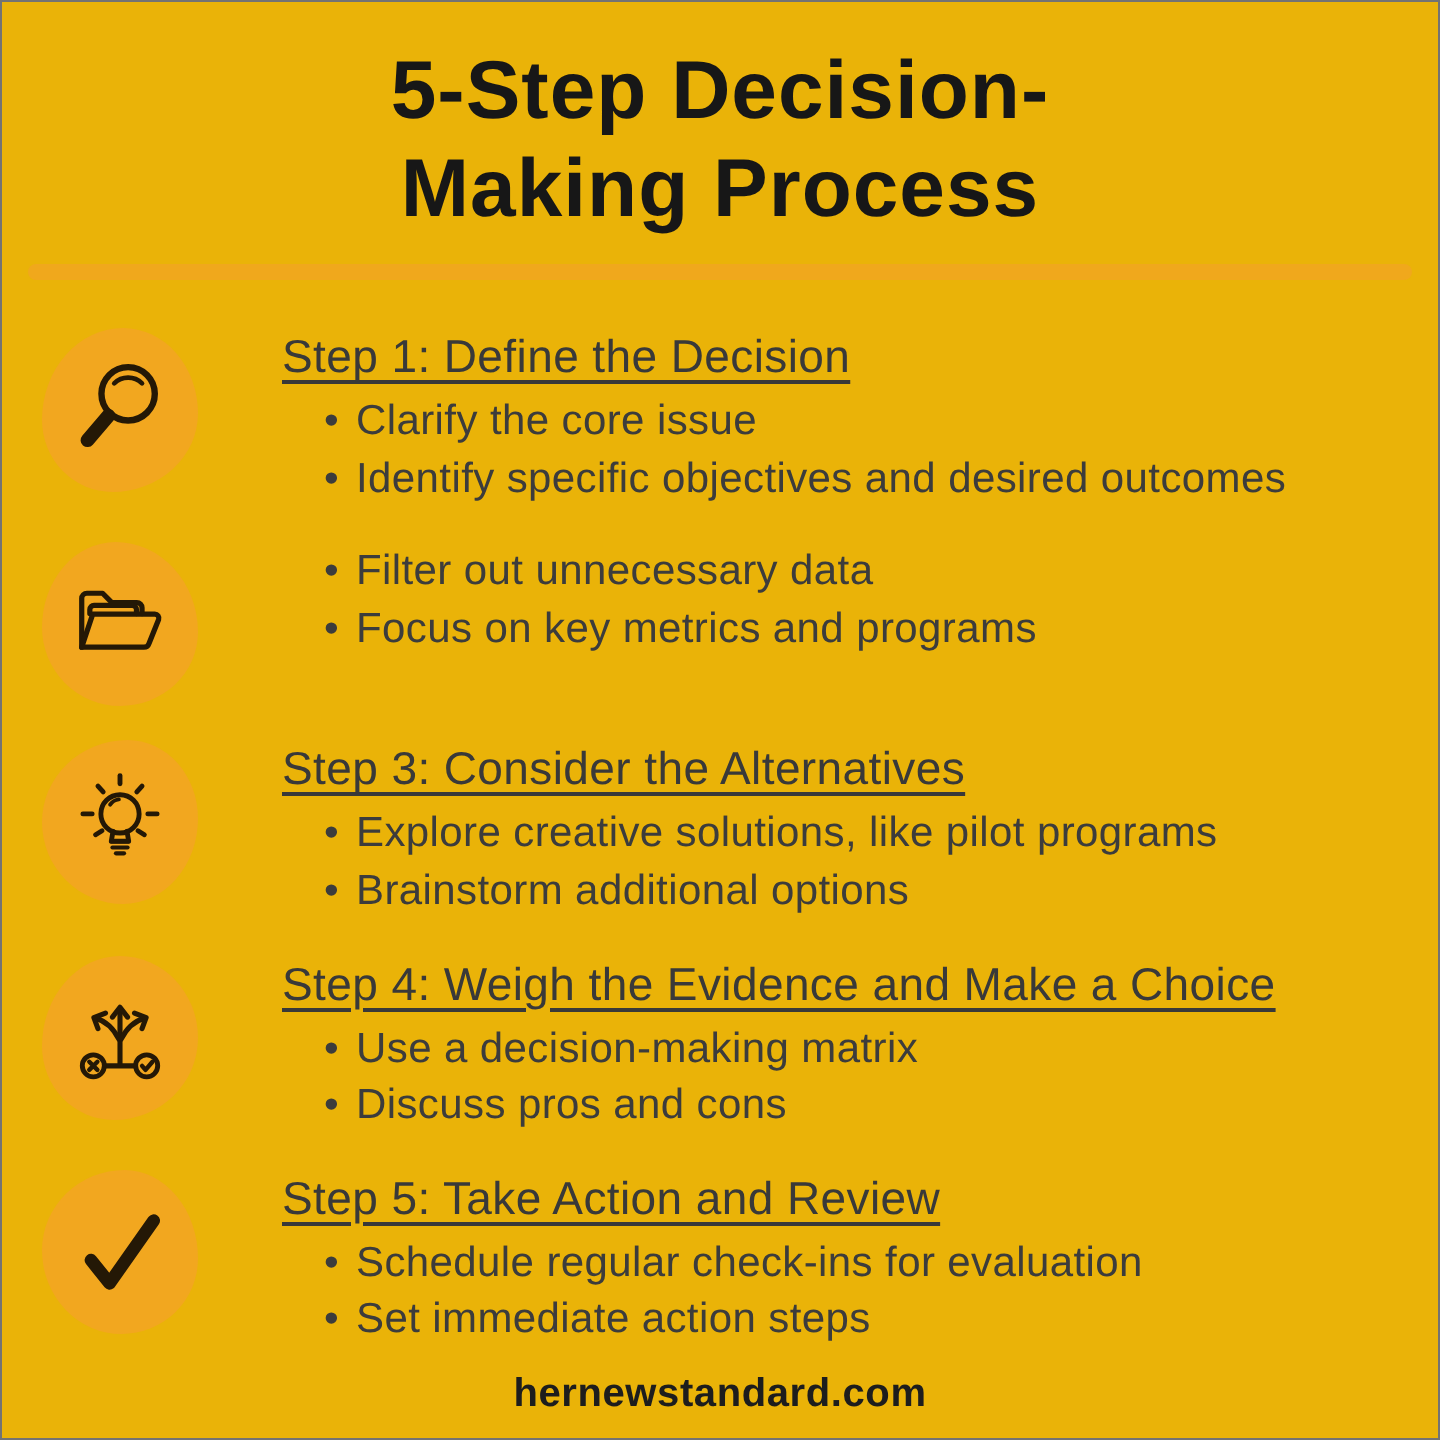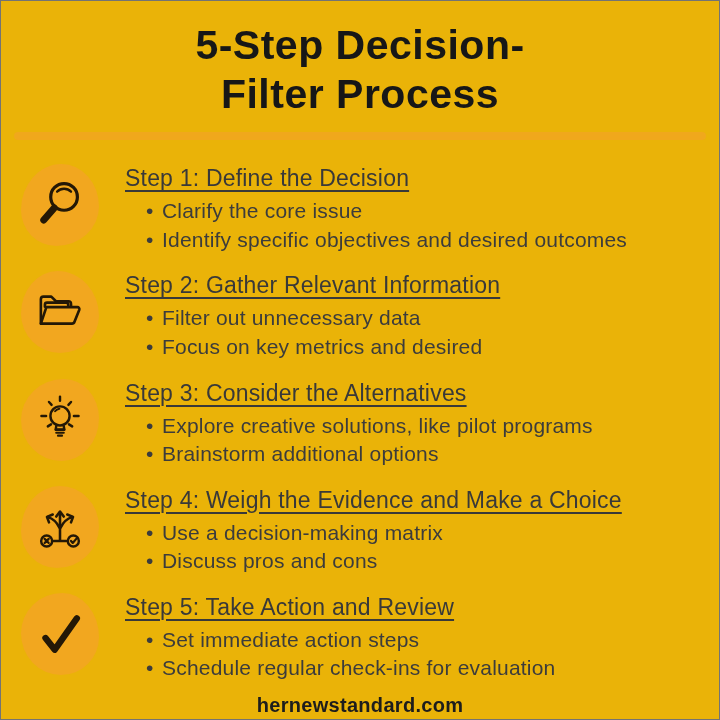--- a/index.html
+++ b/index.html
@@ -36,21 +36,21 @@
   }
   .steps {
     margin: 24px 12px 0 20px;
     display: flex;
     flex-direction: column;
     gap: 17px;
   }
   .step {
     display: flex;
     align-items: flex-start;
-    gap: 26px;
+    gap: 42px;
   }
   .blob {
     flex: 0 0 auto;
     width: 78px;
     height: 82px;
     display: flex;
     align-items: center;
     justify-content: center;
     border-radius: 52% 48% 55% 45% / 56% 52% 48% 44%;
   }
@@ -105,21 +105,21 @@
     stroke: #241806;
     stroke-linecap: round;
     stroke-linejoin: round;
   }
 </style>
 </head>
 <body>
 
 <div class="frame">
 
-  <h1 class="title"><span>5-Step Decision-</span><br><span>Filter Process</span></h1>
+  <h1 class="title"><span>5-Step Decision-</span><br><span>Making Process</span></h1>
 
   <div class="divider" style="background:#f0a81c;"></div>
 
   <div class="steps">
 
     <div class="step">
       <div class="blob" style="background:#f2a71f;">
         <svg viewBox="0 0 100 100">
           <circle class="icon-stroke" cx="57" cy="36" r="23" stroke-width="5.5"></circle>
           <path class="icon-stroke" d="M45 27 A17 17 0 0 1 69 27" stroke-width="4"></path>
@@ -137,24 +137,23 @@
 
     <div class="step">
       <div class="blob" style="background:#f2a71f;">
         <svg viewBox="0 0 100 100">
           <path class="icon-stroke" d="M17 70 V28 c0-2.5 2-4.5 4.5-4.5 H35 l8 8 h21.5 c2.5 0 4.5 2 4.5 4.5 V41" stroke-width="4.5"></path>
           <path class="icon-stroke" d="M24 41 v-3.5 c0-2 1.6-3.6 3.6-3.6 h33 c2 0 3.6 1.6 3.6 3.6 V41" stroke-width="4.5"></path>
           <path class="icon-stroke" d="M17 70 L26.5 41.5 H80 c2.4 0 4 2.3 3.3 4.6 L75 66.8 c-.6 1.9-2.4 3.2-4.4 3.2 Z" stroke-width="4.5"></path>
         </svg>
       </div>
       <div class="step-text">
-        <h2 class="step-heading">Step 2: Gather Relevant Information</h2>
         <ul class="bullets">
           <li>Filter out unnecessary data</li>
-          <li>Focus on key metrics and desired</li>
+          <li>Focus on key metrics and programs</li>
         </ul>
       </div>
     </div>
 
     <div class="step">
       <div class="blob" style="background:#f2a71f;">
         <svg viewBox="0 0 100 100">
           <circle class="icon-stroke" cx="50" cy="43" r="16.5" stroke-width="4.2"></circle>
           <path class="icon-stroke" d="M44 58 l-1.5 8.5 h15 L56 58" stroke-width="4.2"></path>
           <path class="icon-stroke" d="M42.5 67 h15" stroke-width="3.6"></path>
@@ -206,22 +205,22 @@
 
     <div class="step">
       <div class="blob" style="background:#f2a71f;">
         <svg viewBox="0 0 100 100">
           <path class="icon-stroke" d="M25 57 L41 77 L79 23" stroke-width="11"></path>
         </svg>
       </div>
       <div class="step-text">
         <h2 class="step-heading">Step 5: Take Action and Review</h2>
         <ul class="bullets">
+          <li>Schedule regular check-ins for evaluation</li>
           <li>Set immediate action steps</li>
-          <li>Schedule regular check-ins for evaluation</li>
         </ul>
       </div>
     </div>
 
   </div>
 
   <div class="footer">hernewstandard.com</div>
 
 </div>
 

